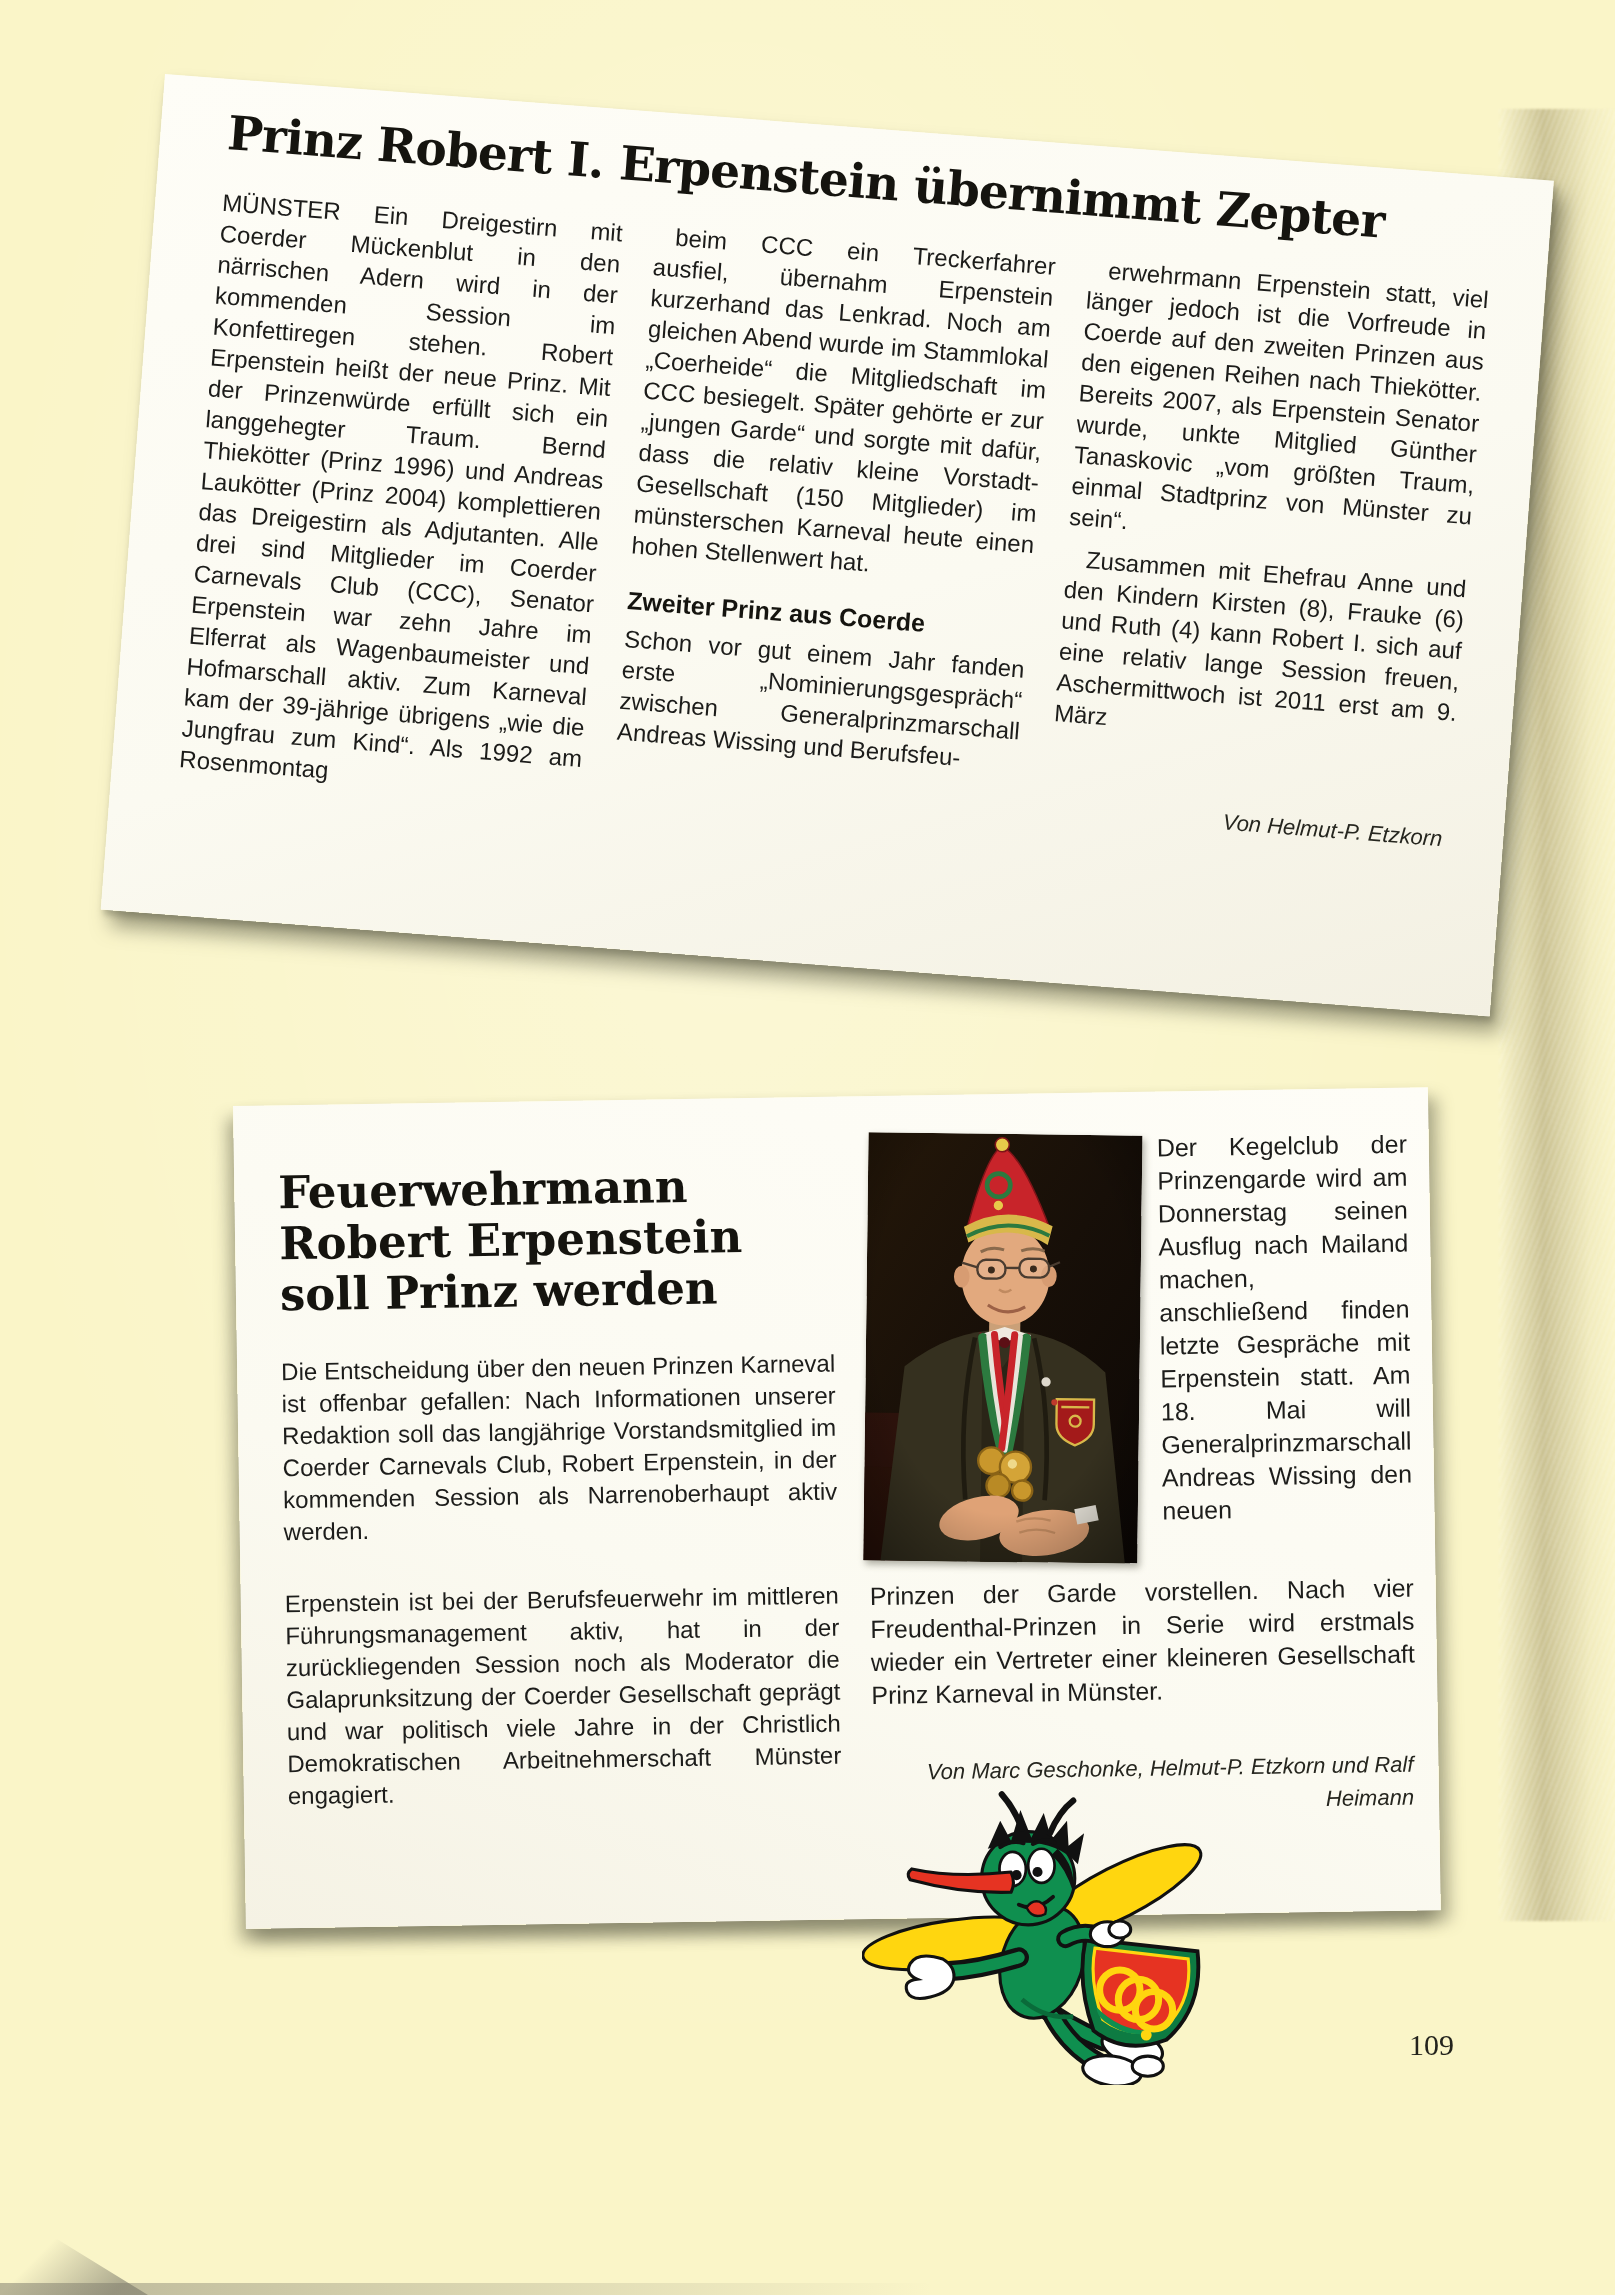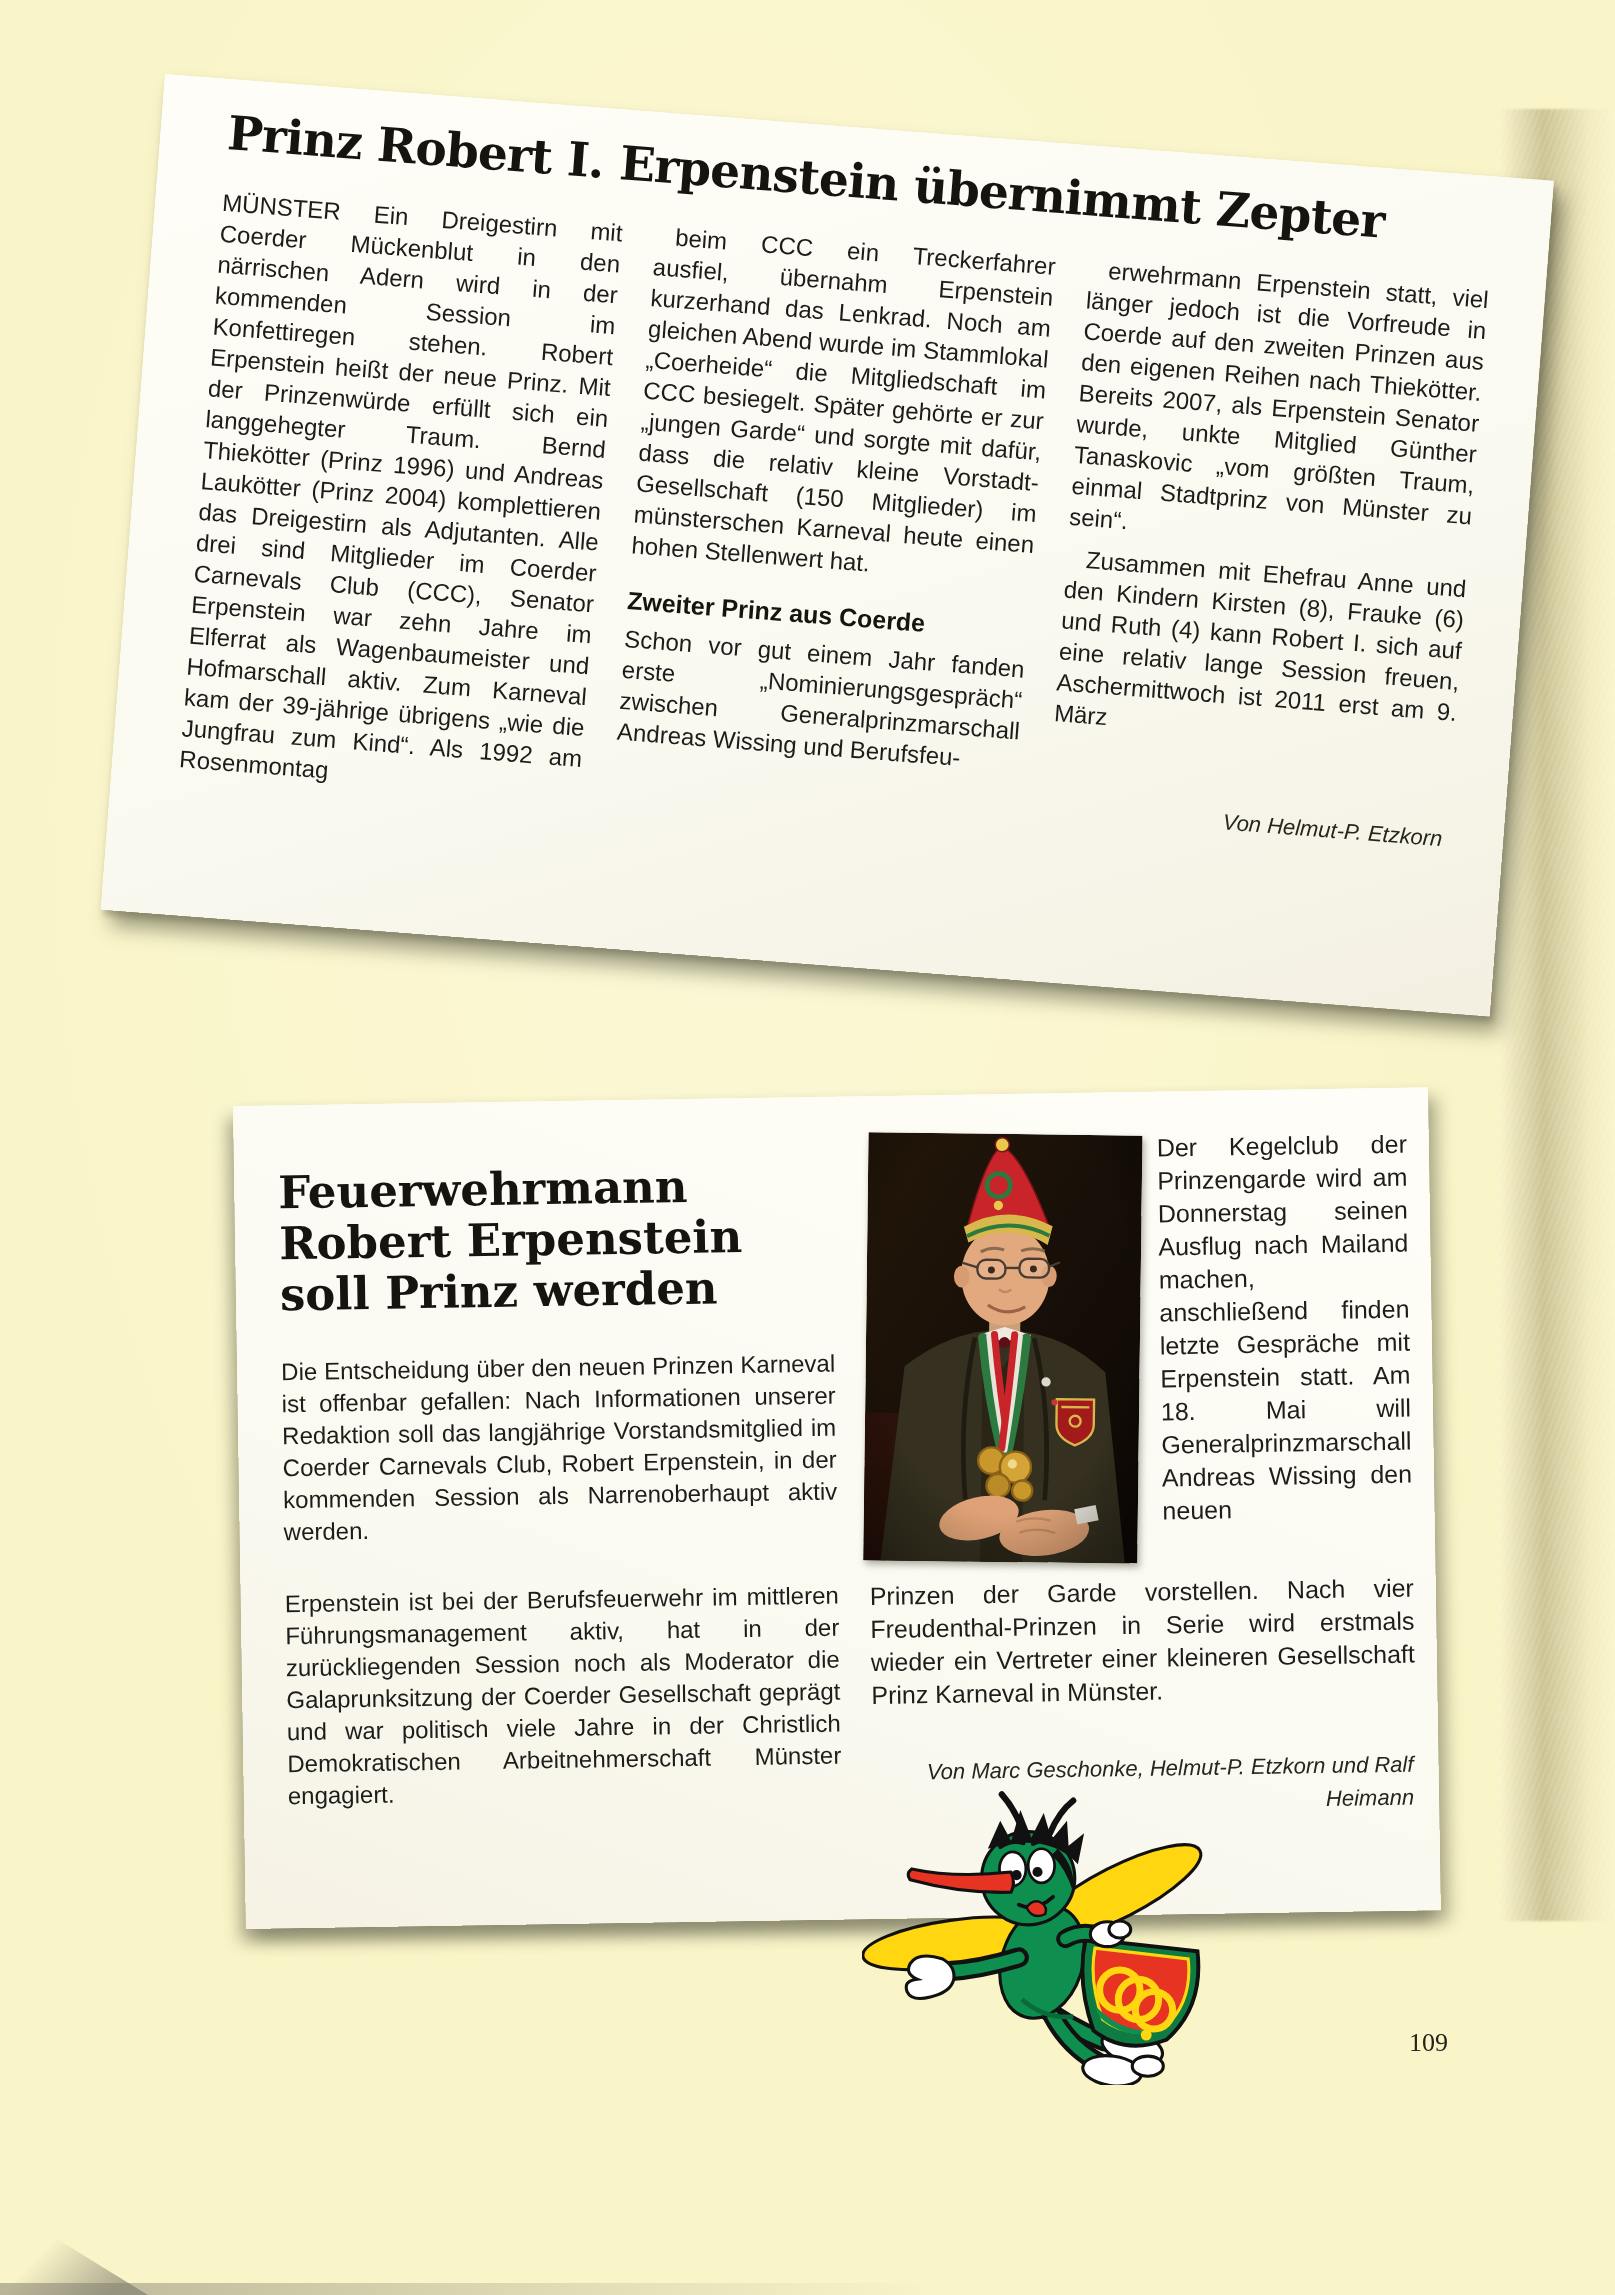--- a/index.html
+++ b/index.html
@@ -90,21 +90,21 @@
     margin-top:44px; text-align:right; font-style:italic;
     font-size:22px; line-height:33px; color:#26261f; padding-right:3.1px;
   }
 
   
   .mascot{position:absolute; left:862px; top:1774px; width:365px; height:311px; z-index:6;}
   .mascot svg{display:block; width:100%; height:100%;}
 
   .pagenum{
     position:absolute; left:1409px; top:2028px;
-    font-family:"Liberation Serif",serif; font-size:26px; color:#23231d;
+    font-family:"Liberation Serif",serif; font-size:30px; color:#23231d;
   }
 </style>
 </head>
 <body>
 
 <div class="page">
 
   <div class="curl"></div>
 
   <div class="clip1">

